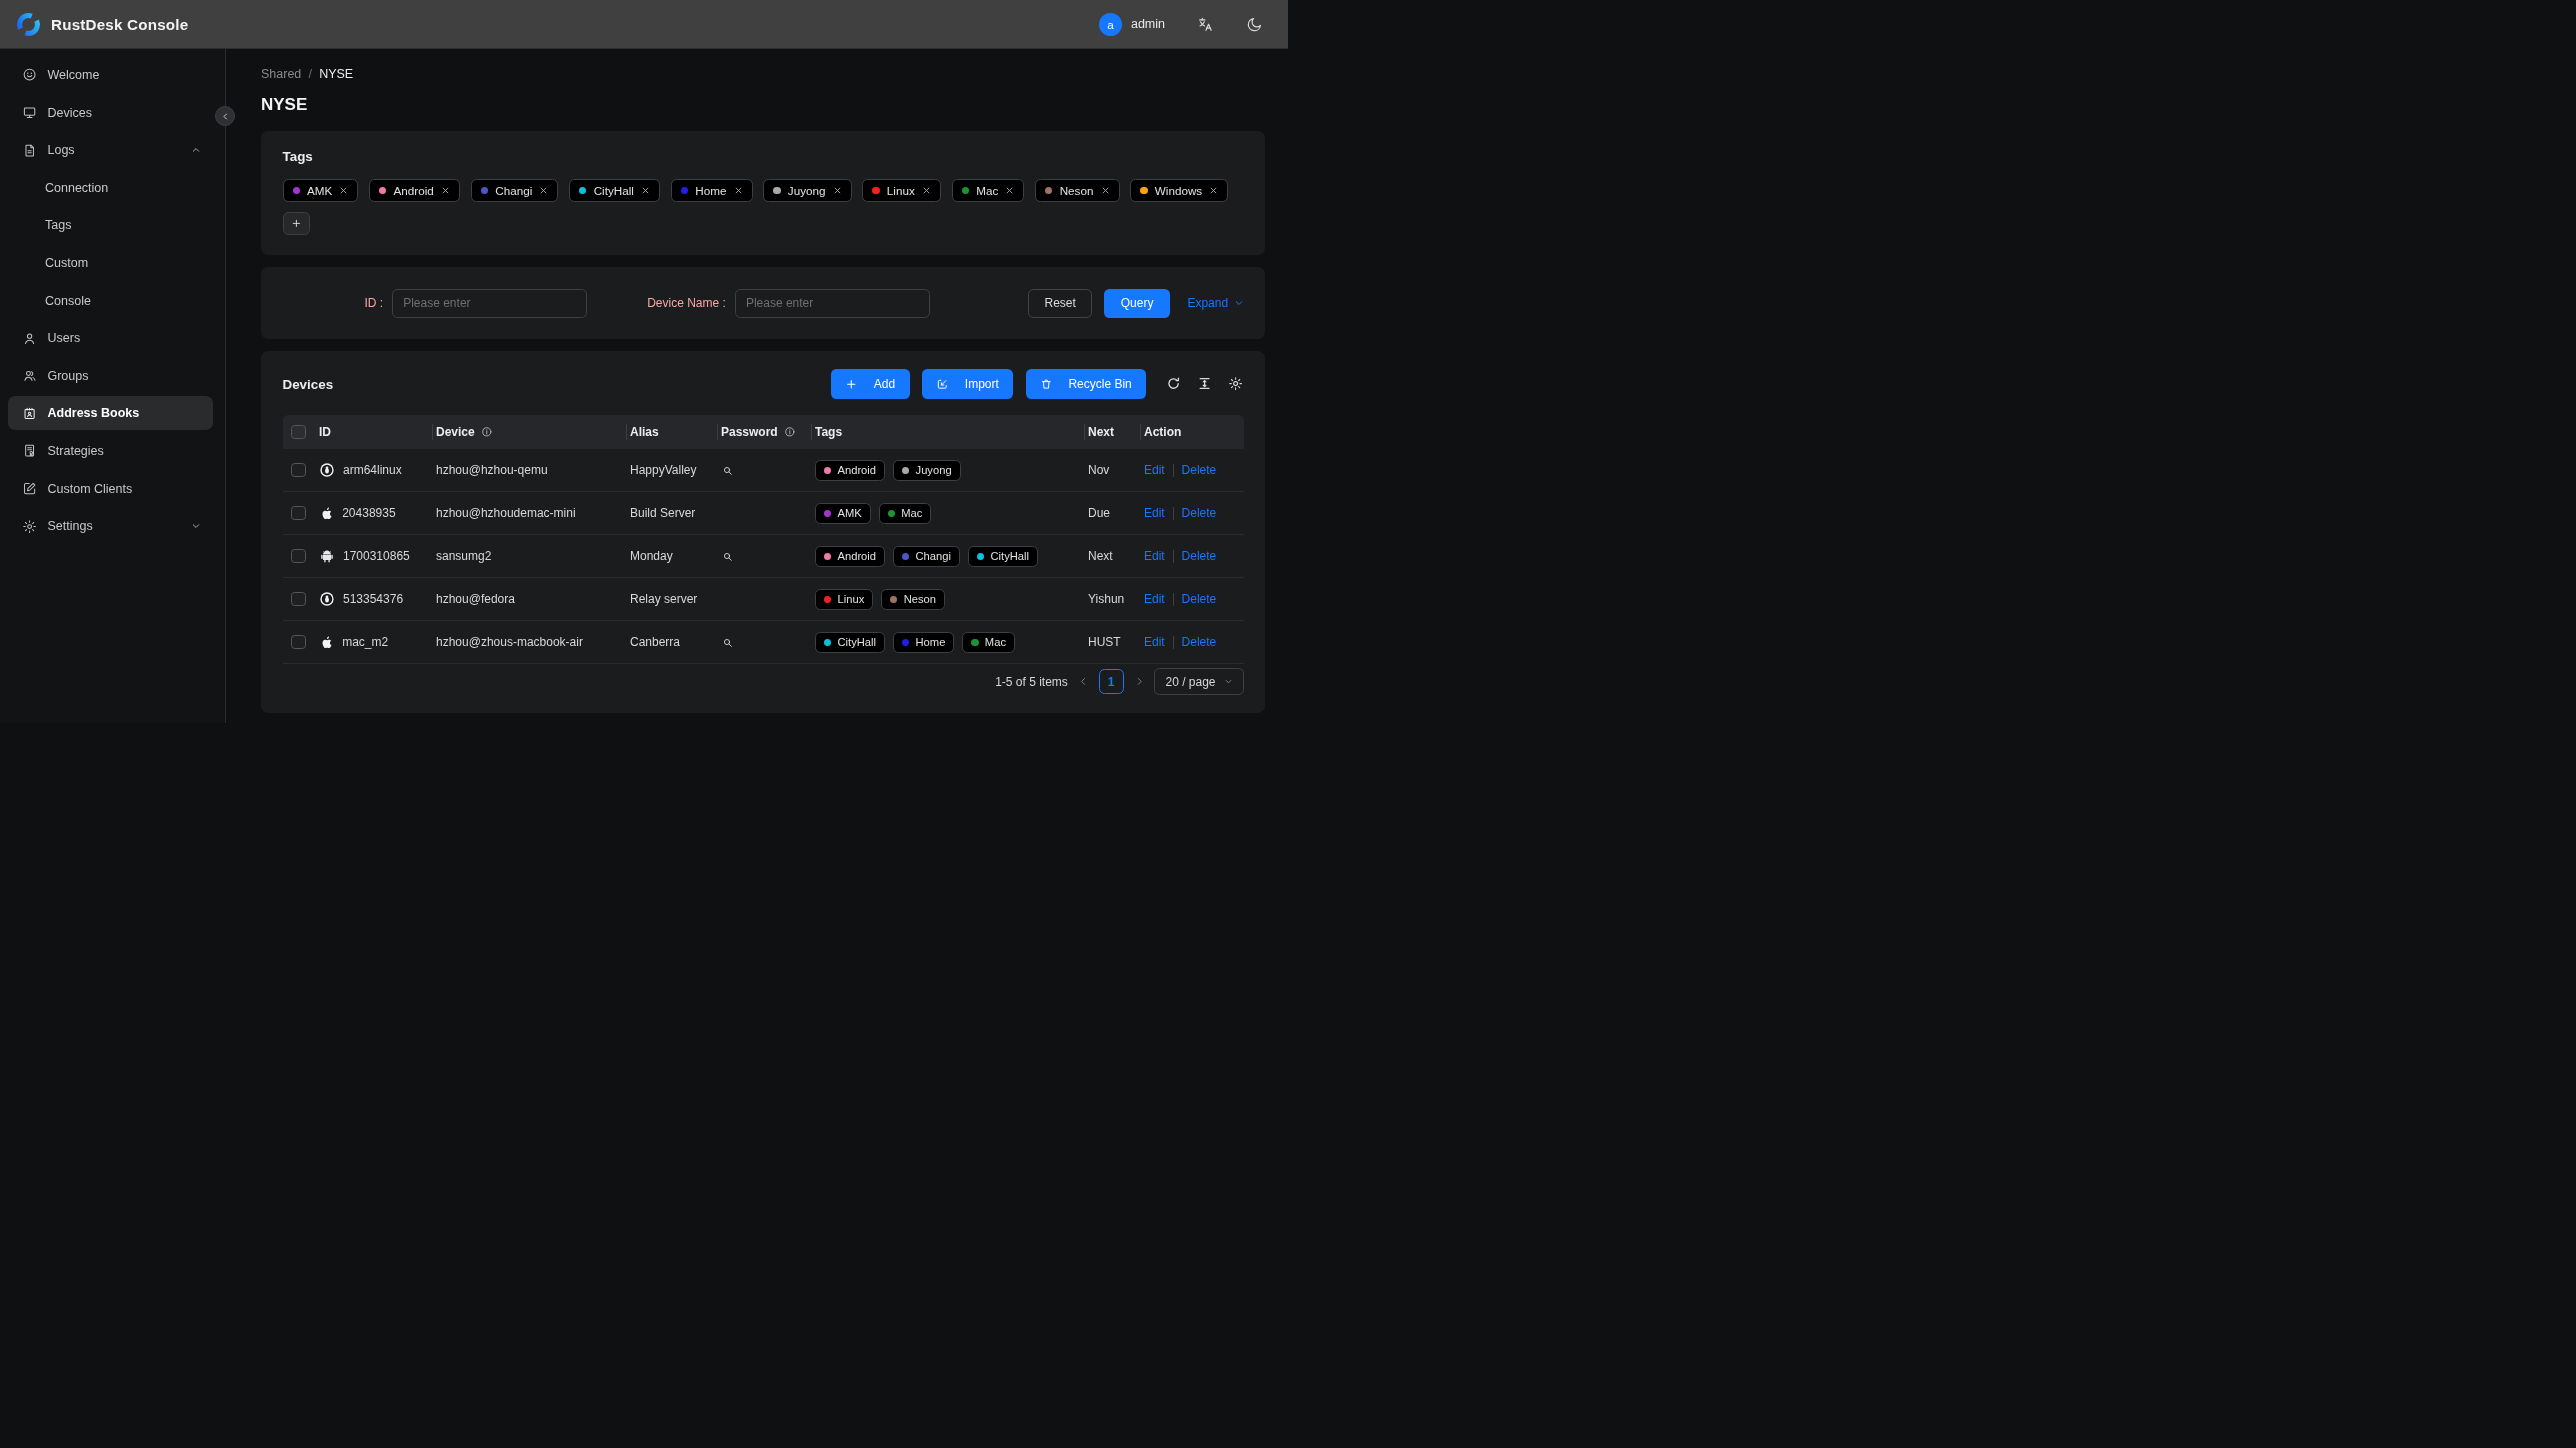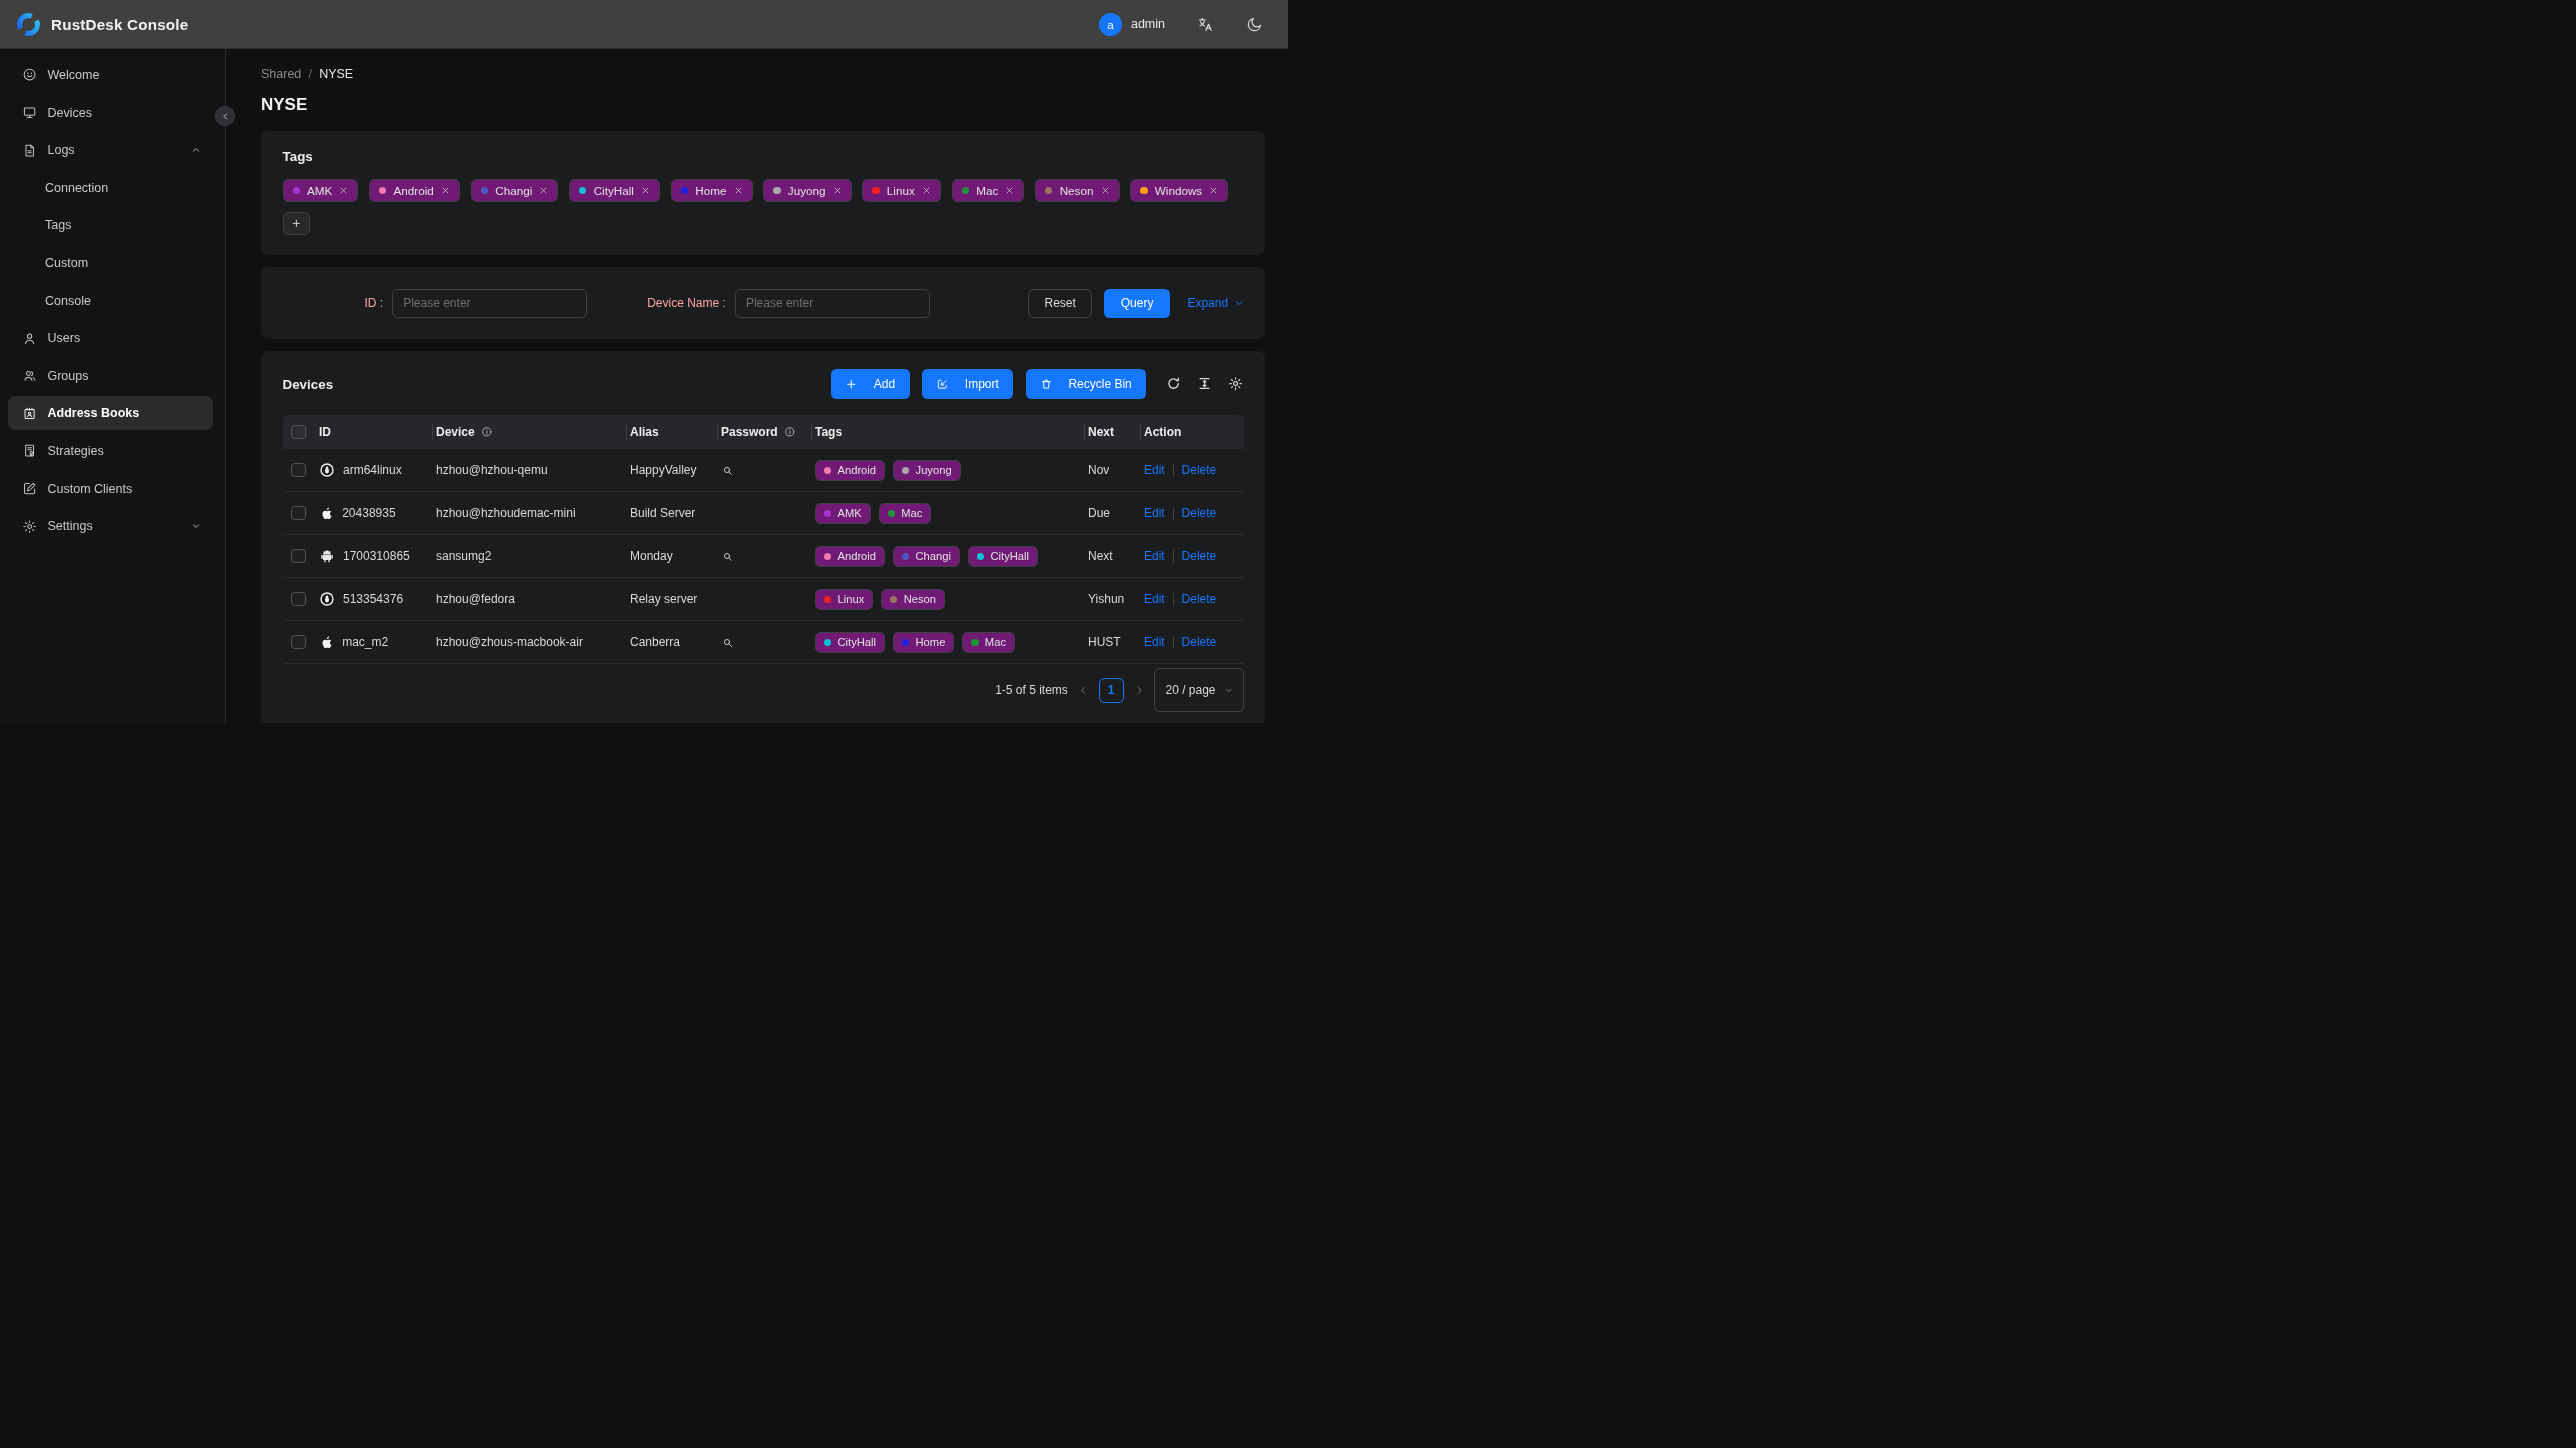--- a/index.html
+++ b/index.html
@@ -44,21 +44,21 @@
   .crumb-sep { color:#6e6e6e; }
   .crumb-current { color:#ececec; }
   .page-title { margin-top:14.3px; font-size:17px; font-weight:bold; color:#f3f3f3; }
 
   .card { background:#1b1c1e; border-radius:7.2px; }
 
   
   .tags-card { margin-top:16px; padding:18px 21.5px 20px; }
   .card-title { font-size:13.4px; font-weight:bold; color:#ededed; }
   .chip-row { margin-top:14.3px; display:flex; gap:10.8px; align-items:center; flex-wrap:wrap; }
-  .chip { display:inline-flex; align-items:center; gap:7.2px; background:#701a75;
+  .chip { display:inline-flex; align-items:center; gap:7.2px; background:#000000;
           border:0.9px solid #3e3f42; border-radius:5.4px; padding:0 9px; height:23px;
           font-size:11.7px; color:#e2e2e2; cursor:pointer; }
   .chip .dot { width:7.2px; height:7.2px; border-radius:50%; flex-shrink:0; }
   .chip .x { color:#cfcfcf; display:flex; }
   .chip-add { width:27px; height:23px; display:flex; align-items:center; justify-content:center;
               background:#27282a; border:0.9px solid #3e3f42; border-radius:5.4px; color:#e2e2e2; cursor:pointer; }
 
   
   .filter-card { margin-top:11.7px; height:72px; display:flex; align-items:center; padding:0 21.5px; }
   .fgroup { display:flex; align-items:center; gap:9px; }
@@ -101,21 +101,21 @@
   .tagcell { gap:8px; }
   .tagcell .chip { height:21.5px; font-size:11.2px; padding:0 8px; gap:6.3px; cursor:default; }
   .alink { color:#1677ff; cursor:pointer; }
   .adiv { width:0.9px; height:12.5px; background:#3f4043; margin:0 8px; }
 
   
   .pager { display:flex; align-items:center; justify-content:flex-end; gap:10px; margin-top:4px; color:#d9d9d9; }
   .pg-arrow { color:#7d7d7d; cursor:pointer; display:flex; }
   .pg-current { min-width:25px; height:25px; border:1.3px solid #1677ff; color:#1677ff; border-radius:5.4px;
                 display:flex; align-items:center; justify-content:center; font-weight:bold; cursor:pointer; }
-  .pg-size { height:44px; border:0.9px solid #3f4043; border-radius:5.4px; padding:4px 10px;
+  .pg-size { height:27px; border:0.9px solid #3f4043; border-radius:5.4px; padding:4px 10px;
              display:flex; align-items:center; gap:8px; color:#d9d9d9; cursor:pointer; }
   .pg-size .chev { color:#8a8a8a; display:flex; }
 </style>
 </head>
 <body>
 
 <header class="topbar">
   <span class="logo">
     <svg width="25" height="25" viewBox="0 0 28 28" fill="none">
       <defs>

